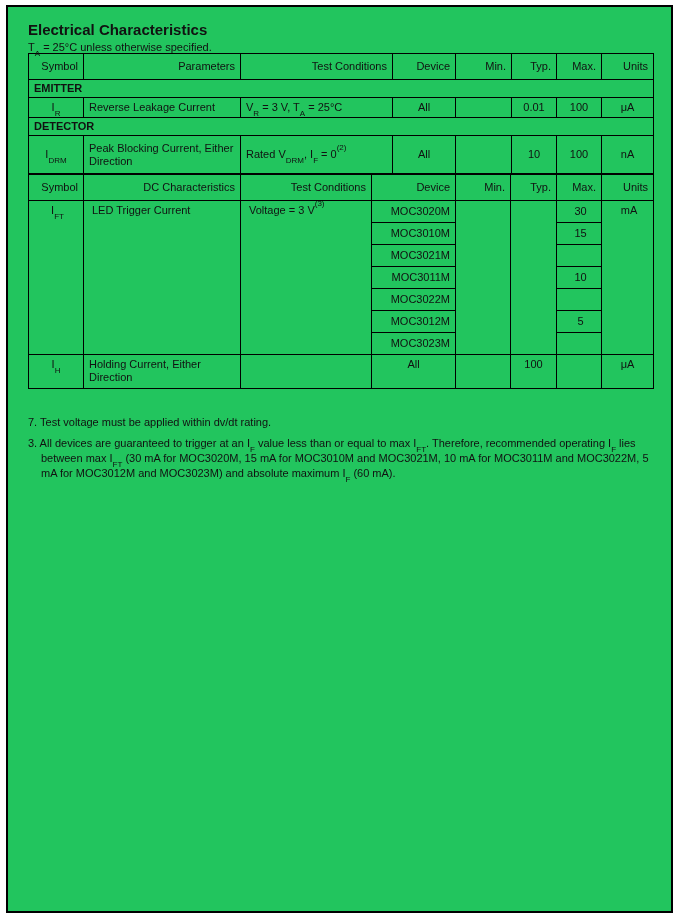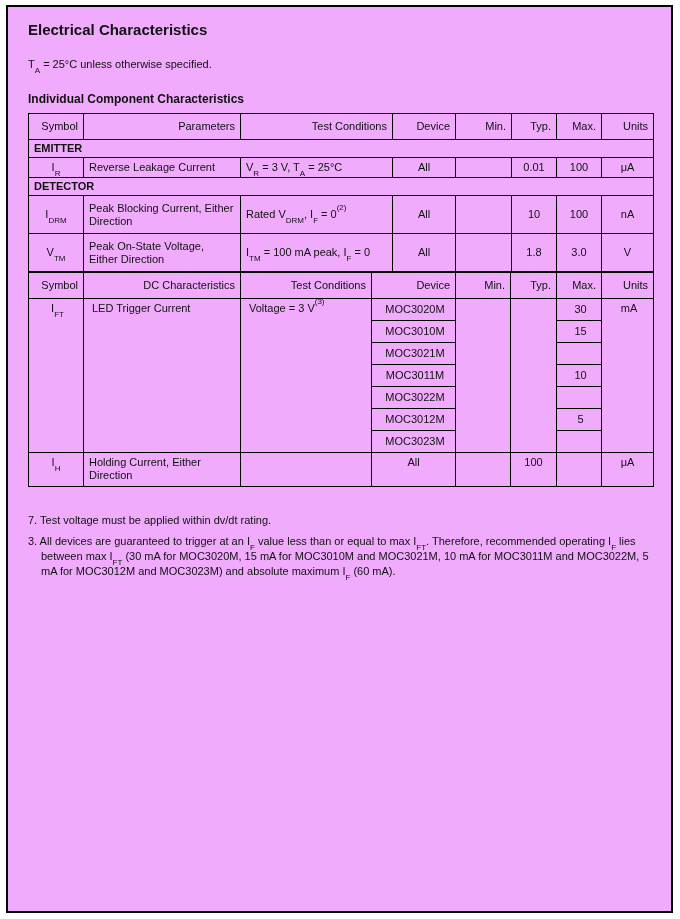--- a/index.html
+++ b/index.html
@@ -7,55 +7,54 @@
   body {
     width: 680px; height: 919px;
     font-family: "Liberation Sans", sans-serif;
     color: #111; position: relative;
   }
   .page {
     position: absolute; left: 6px; top: 5px;
     width: 667px; height: 908px;
     border: 2px solid #000;
     padding: 14px 20px 0 20px;
-    background: #f0abfc;
+    background: #22c55e;
   }
   h1 { font-size: 15px; font-weight: bold; }
-  .subtitle { font-size: 11px; margin-top: 20px; }
+  .subtitle { font-size: 11px; margin-top: 3px; }
   h2 { font-size: 12px; font-weight: bold; margin-top: 22px; margin-bottom: 7px; }
   h2.second { margin-top: 34px; }
   table {
     border-collapse: collapse; width: 625px; table-layout: fixed;
     font-size: 11px; line-height: 13px;
   }
   th, td { border: 1px solid #000; padding: 1px 5px; vertical-align: middle; overflow: hidden; }
   th { font-weight: normal; text-align: right; height: 26px; }
   td.c { text-align: center; }
   td.top { vertical-align: top; padding-top: 3px; }
-  td.dev { text-align: center; padding-left: 6px; margin-top: 20px; }
+  td.dev { text-align: right; padding-left: 6px; margin-top: 20px; }
   tr.section td { font-weight: bold; height: 18px; }
   tr.r20 td { height: 20px; }
   tr.r38 td { height: 38px; }
   tr.dev-row td { height: 22px; padding-left: 8px; }
   tr.ih-row td { height: 34px; }
   sub { font-size: 8px; position: relative; top: 2px; line-height: 0; }
   sup { font-size: 8px; position: relative; top: -3px; line-height: 0; }
   .notes { margin-top: 26px; font-size: 11px; line-height: 15px; width: 627px; }
   .notes .label { font-weight: bold; }
   .notes p.note { margin-top: 6px; padding-left: 13px; text-indent: -13px; }
 </style>
 </head>
 <body>
 
 <div class="page">
 
   <h1>Electrical Characteristics</h1>
   <p class="subtitle"><span>T</span><sub>A</sub><span> = 25°C unless otherwise specified.</span></p>
 
-  <h2>Individual Component Characteristics</h2>
 
   <table>
     <colgroup>
       <col style="width:55px">
         <col style="width:157px">
         <col style="width:152px">
         <col style="width:63px">
       <col style="width:56px">
         <col style="width:45px">
         <col style="width:45px">
@@ -90,30 +89,20 @@
     </tr>
     <tr class="r38">
       <td class="c"><span>I</span><sub>DRM</sub></td>
       <td>Peak Blocking Current, Either Direction</td>
       <td><span>Rated V</span><sub>DRM</sub><span>, I</span><sub>F</sub><span> = 0</span><sup>(2)</sup></td>
       <td class="c">All</td>
       <td class="c"></td>
       <td class="c">10</td>
       <td class="c">100</td>
       <td class="c">nA</td>
-    </tr>
-    <tr class="r38">
-      <td class="c"><span>V</span><sub>TM</sub></td>
-      <td>Peak On-State Voltage, Either Direction</td>
-      <td><span>I</span><sub>TM</sub><span> = 100 mA peak, I</span><sub>F</sub><span> = 0</span></td>
-      <td class="c">All</td>
-      <td class="c"></td>
-      <td class="c">1.8</td>
-      <td class="c">3.0</td>
-      <td class="c">V</td>
     </tr>
   </tbody>
     </table>
 
 
   <table>
     <colgroup>
       <col style="width:55px">
         <col style="width:157px">
         <col style="width:131px">

